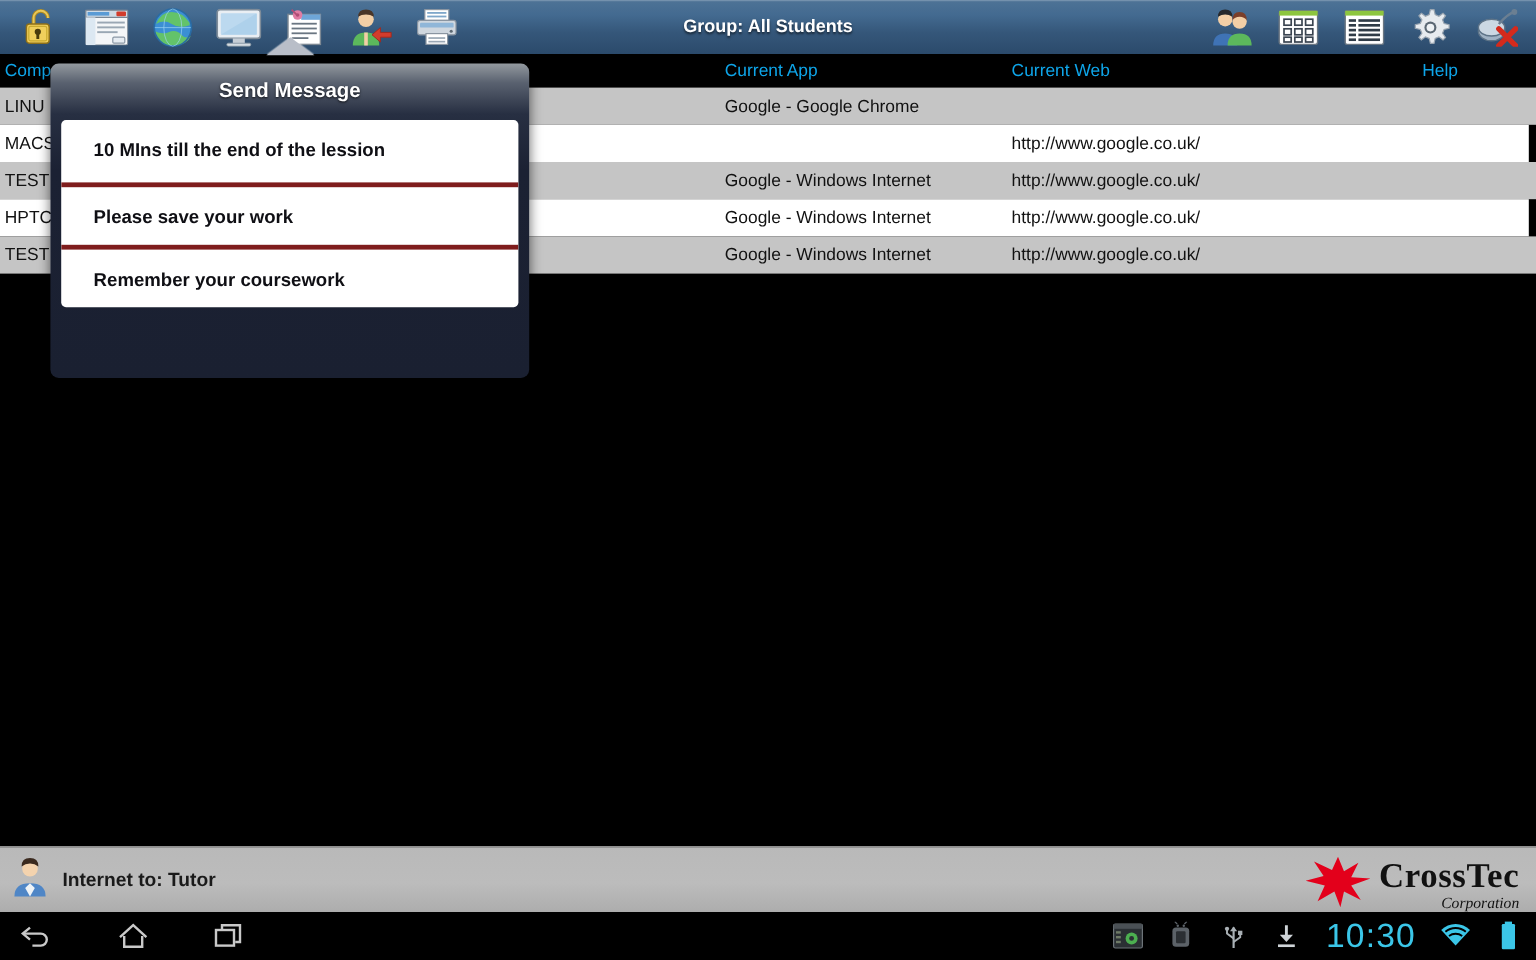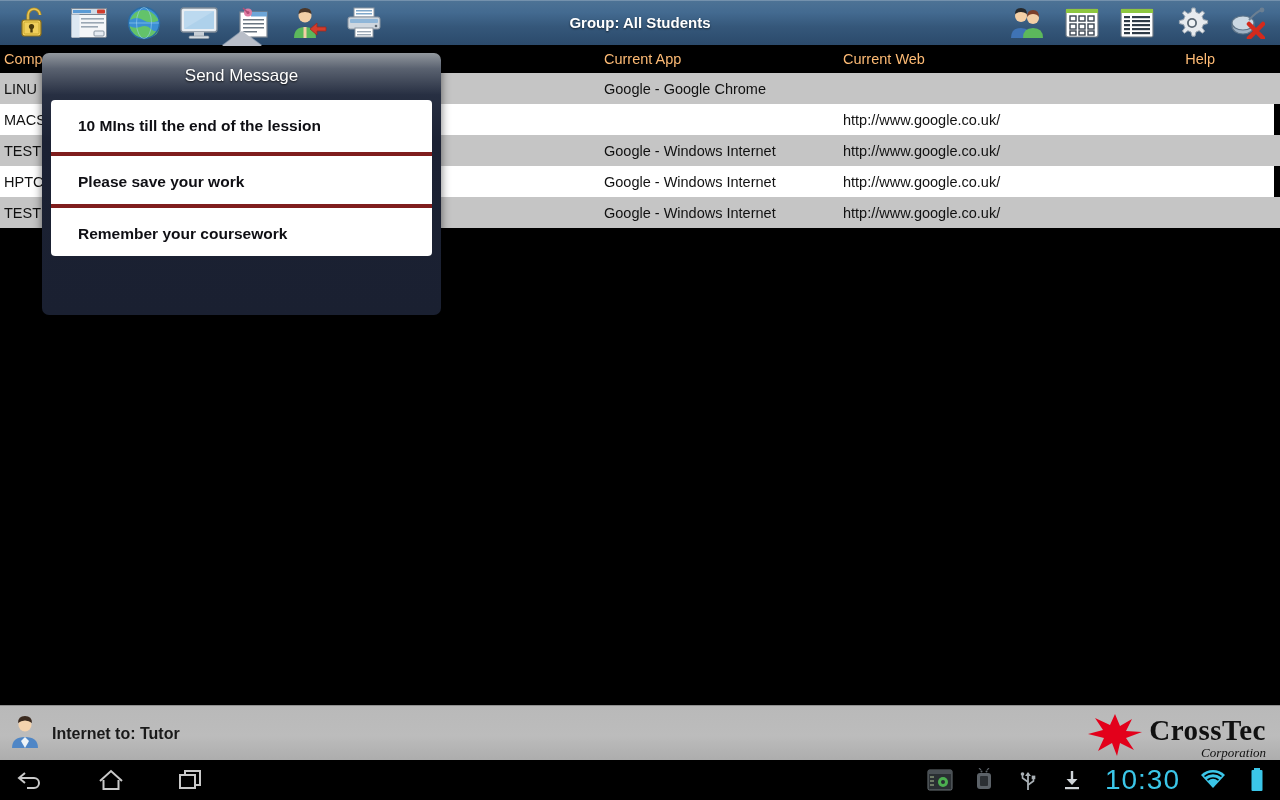--- a/index.html
+++ b/index.html
@@ -79,21 +79,21 @@
     filter: drop-shadow(0 -1px 0 rgba(255,255,255,0.4));
   }
 
   
   .table-head {
     position: absolute;
     left: 0; top: 45px;
     width: 1280px;
     height: 28px;
     background: #000000;
-    color: #fdba74;
+    color: #0ea5e9;
     font-size: 14.5px;
   }
   .table-head .cell,
   .table-row .cell {
     position: absolute;
     top: 0;
     height: 100%;
     display: flex;
     align-items: center;
     white-space: nowrap;
@@ -143,21 +143,21 @@
     z-index: 50;
     box-sizing: border-box;
     padding: 0 9px 10px 9px;
   }
   .popup-title {
     height: 47px;
     line-height: 46px;
     text-align: center;
     color: #ffffff;
     font-size: 17px;
-    font-weight: normal;
+    font-weight: bold;
     text-shadow: 0 1px 2px rgba(0,0,0,0.8);
   }
   .popup-list {
     background: #ffffff;
     border-radius: 4px;
     overflow: hidden;
   }
   .popup-item {
     height: 52px;
     line-height: 52px;

